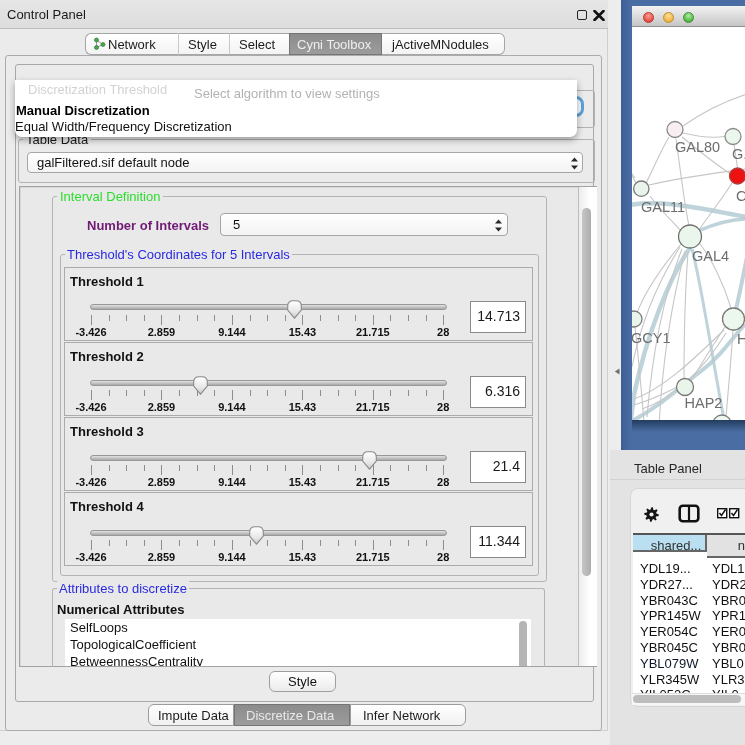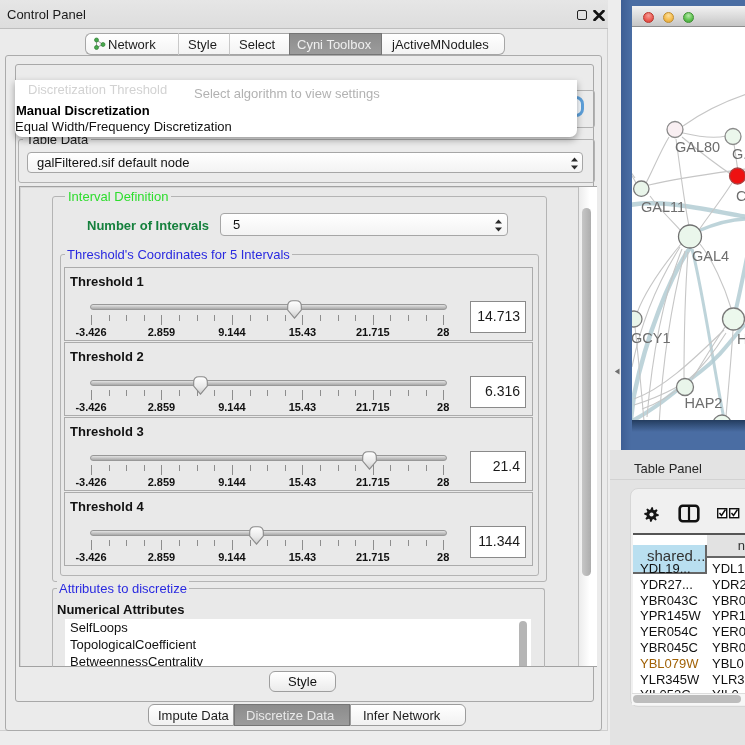--- a/index.html
+++ b/index.html
@@ -60,23 +60,23 @@
 <div class="lbl" style="left:194px;top:86px;font-size:13px;color:#b2b2b2;">Select algorithm to view settings</div>
 <div class="lbl" style="left:16px;top:103px;font-size:13px;font-weight:bold;color:#000;">Manual Discretization</div>
 <div class="lbl" style="left:15px;top:119px;font-size:13px;color:#111;">Equal Width/Frequency Discretization</div>
 
 <div class="abs" style="left:19px;top:186px;width:578px;height:481px;border:1px solid #a2a2a2;background:#e9e9e9;box-sizing:border-box;box-shadow:inset 1px 1px 0 0 #d6d6d6;"></div>
 
 <div class="abs" style="left:578px;top:187px;width:18px;height:479px;background:linear-gradient(90deg,#ececec,#ffffff 60%);border-left:1px solid #bcbcbc;"></div>
 <div class="abs" style="left:582px;top:208px;width:9px;height:368px;background:linear-gradient(90deg,#c6c6c6,#adadad);border-radius:4.5px;"></div>
 
 <div class="abs" style="left:52px;top:196px;width:493px;height:384px;border:1px solid #b4b4b4;border-radius:3px;"></div>
-<div class="lbl" style="left:65px;top:189px;font-size:13px;color:#2ddd2d;background:#e9e9e9;padding:0 3px;">Interval Definition</div>
-
-<div class="lbl" style="left:87px;top:218px;font-size:13px;font-weight:bold;color:#15803d;">Number of Intervals</div>
+<div class="lbl" style="left:57px;top:189px;font-size:13px;color:#2ddd2d;background:#e9e9e9;padding:0 3px;">Interval Definition</div>
+
+<div class="lbl" style="left:87px;top:218px;font-size:13px;font-weight:bold;color:#701a75;">Number of Intervals</div>
 <div class="abs" style="left:220px;top:213px;width:288px;height:23px;background:linear-gradient(#ffffff,#f3f3f3);border:1px solid #a6a6a6;border-radius:4px;box-sizing:border-box;"></div>
 <div class="lbl" style="left:233px;top:217px;font-size:13px;color:#111;">5</div>
 <svg class="abs" style="left:494px;top:219px;" width="9" height="13" viewBox="0 0 9 13">
   <path d="M4.5 0.5 L8 4.5 L1 4.5 Z" fill="#2a2a2a"></path>
     <path d="M4.5 12.5 L8 8.5 L1 8.5 Z" fill="#2a2a2a"></path>
 </svg>
 
 <div class="abs" style="left:60px;top:254px;width:477px;height:320px;border:1px solid #b4b4b4;border-radius:3px;"></div>
 <div class="lbl" style="left:65px;top:247px;font-size:13px;color:#2a2ae0;background:#e9e9e9;padding:0 2px;">Threshold's Coordinates for 5 Intervals</div>
 
@@ -268,36 +268,36 @@
   <line x1="11" y1="2" x2="11" y2="17" stroke="#111" stroke-width="2.2"></line>
 </svg>
 <svg class="abs" style="left:717px;top:508px;" width="24" height="11" viewBox="0 0 24 11">
   <rect x="0.7" y="0.7" width="9" height="9" fill="#fff" stroke="#111" stroke-width="1.4"></rect>
   <path d="M2.5 5 L4.5 7.5 L8.5 1.5" fill="none" stroke="#111" stroke-width="1.4"></path>
   <rect x="12.7" y="0.7" width="9" height="9" fill="#fff" stroke="#111" stroke-width="1.4"></rect>
   <path d="M14.5 5 L16.5 7.5 L20.5 1.5" fill="none" stroke="#111" stroke-width="1.4"></path>
 </svg>
 
 <div class="abs" style="left:633px;top:533px;width:112px;height:161px;background:#ffffff;border-top:2px solid #555;"></div>
-<div class="abs" style="left:633px;top:535px;width:74px;height:29px;background:#b9dff0;border-right:2px solid #666;border-bottom:2px solid #666;box-sizing:border-box;text-align:center;font-size:15px;color:#333;line-height:21px;padding-left:14px;margin-top:10px;">shared...</div>
+<div class="abs" style="left:633px;top:535px;width:74px;height:17px;background:#b9dff0;border-right:2px solid #666;border-bottom:2px solid #666;box-sizing:border-box;text-align:center;font-size:13px;color:#333;line-height:21px;padding-left:14px;">shared...</div>
 <div class="abs" style="left:707px;top:535px;width:38px;height:23px;background:#e2e2e2;border-bottom:2px solid #666;box-sizing:border-box;text-align:right;font-size:13px;color:#333;line-height:21px;">n</div>
 
 <div class="lbl" style="left:640px;top:561.0px;font-size:13px;color:#111;">YDL19...</div>
 <div class="lbl" style="left:712px;top:561.0px;font-size:13px;color:#111;">YDL1</div>
 <div class="lbl" style="left:640px;top:576.8px;font-size:13px;color:#111;">YDR27...</div>
 <div class="lbl" style="left:712px;top:576.8px;font-size:13px;color:#111;">YDR2</div>
 <div class="lbl" style="left:640px;top:592.6px;font-size:13px;color:#111;">YBR043C</div>
 <div class="lbl" style="left:712px;top:592.6px;font-size:13px;color:#111;">YBR0</div>
 <div class="lbl" style="left:640px;top:608.4px;font-size:13px;color:#111;">YPR145W</div>
 <div class="lbl" style="left:712px;top:608.4px;font-size:13px;color:#111;">YPR1</div>
 <div class="lbl" style="left:640px;top:624.2px;font-size:13px;color:#111;">YER054C</div>
 <div class="lbl" style="left:712px;top:624.2px;font-size:13px;color:#111;">YER0</div>
 <div class="lbl" style="left:640px;top:640.0px;font-size:13px;color:#111;">YBR045C</div>
 <div class="lbl" style="left:712px;top:640.0px;font-size:13px;color:#111;">YBR0</div>
-<div class="lbl" style="left:640px;top:655.8px;font-size:13px;color:#a16207;">YBL079W</div>
+<div class="lbl" style="left:640px;top:655.8px;font-size:13px;color:#0f172a;">YBL079W</div>
 <div class="lbl" style="left:712px;top:655.8px;font-size:13px;color:#111;">YBL0</div>
 <div class="lbl" style="left:640px;top:671.6px;font-size:13px;color:#111;text-align:right;">YLR345W</div>
 <div class="lbl" style="left:712px;top:671.6px;font-size:13px;color:#111;">YLR3</div>
 <div class="lbl" style="left:640px;top:687.4px;font-size:13px;color:#111;">YIL052C</div>
 <div class="lbl" style="left:712px;top:687.4px;font-size:13px;color:#111;">YIL0</div>
 
 <div class="abs" style="left:632px;top:693px;width:113px;height:11px;background:#f7f7f7;border-top:1px solid #ddd;"></div>
 <div class="abs" style="left:633px;top:695px;width:108px;height:8px;background:#bdbdbd;border-radius:4px;"></div>
 
 </body></html>

